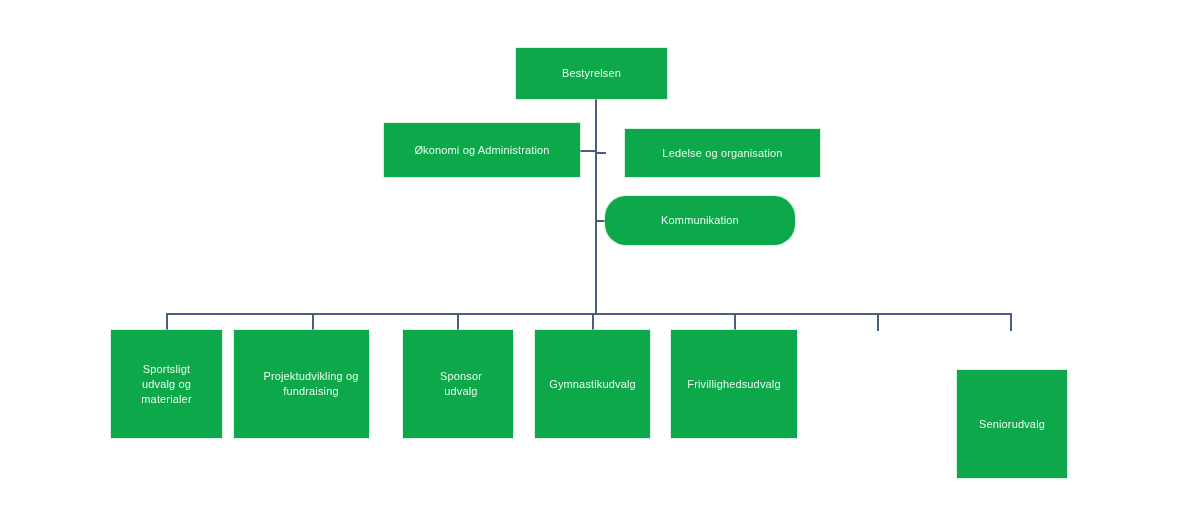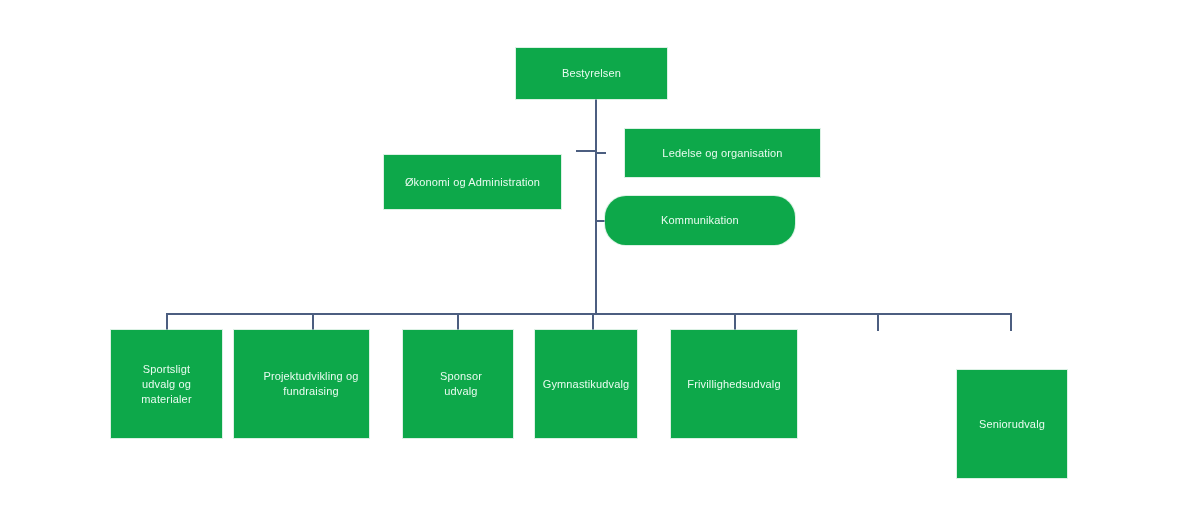--- a/index.html
+++ b/index.html
@@ -63,21 +63,21 @@
   <div class="connector v" style="left:457px; top:313px; height:18px;"></div>
   <div class="connector v" style="left:592px; top:313px; height:18px;"></div>
   <div class="connector v" style="left:734px; top:313px; height:18px;"></div>
   <div class="connector v" style="left:877px; top:313px; height:18px;"></div>
   <div class="connector v" style="left:1010px; top:313px; height:18px;"></div>
 
   <div class="node" style="left:516px; top:48px; width:151px; height:51px;">
     <span class="node-label">Bestyrelsen</span>
   </div>
 
-  <div class="node" style="left:384px; top:123px; width:177px; height:54px;margin-top:32px;">
+  <div class="node" style="left:384px; top:123px; width:196px; height:54px;">
     <span class="node-label">Økonomi og Administration</span>
   </div>
 
   <div class="node" style="left:605px; top:129px; width:195px; height:48px;margin-left:20px;">
     <span class="node-label">Ledelse og organisation</span>
   </div>
 
   <div class="node" style="left:605px; top:196px; width:190px; height:49px;border-radius:21px;">
     <span class="node-label">Kommunikation</span>
   </div>
@@ -91,21 +91,21 @@
   <div class="node" style="left:234px; top:330px; width:135px; height:108px;padding-left:25px;">
     <span class="node-label">Projektudvikling og
 fundraising</span>
   </div>
 
   <div class="node" style="left:403px; top:330px; width:110px; height:108px;padding-left:12px;">
     <span class="node-label">Sponsor
 udvalg</span>
   </div>
 
-  <div class="node" style="left:535px; top:330px; width:102px; height:108px;">
+  <div class="node" style="left:535px; top:330px; width:115px; height:108px;">
     <span class="node-label">Gymnastikudvalg</span>
   </div>
 
   <div class="node" style="left:671px; top:330px; width:126px; height:108px;">
     <span class="node-label">Frivillighedsudvalg</span>
   </div>
 
 
   <div class="node" style="left:957px; top:330px; width:110px; height:108px;margin-top:40px;">
     <span class="node-label">Seniorudvalg</span>

